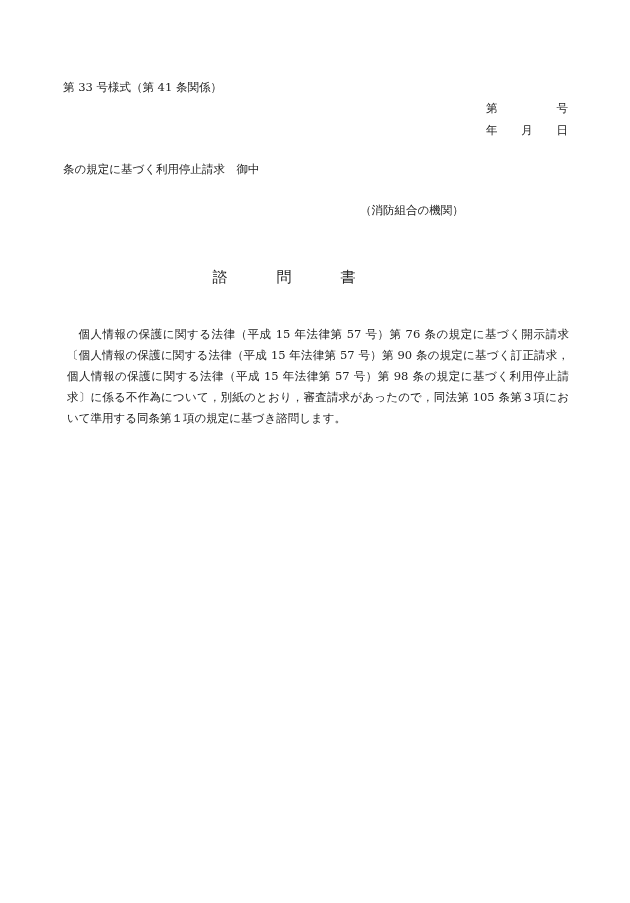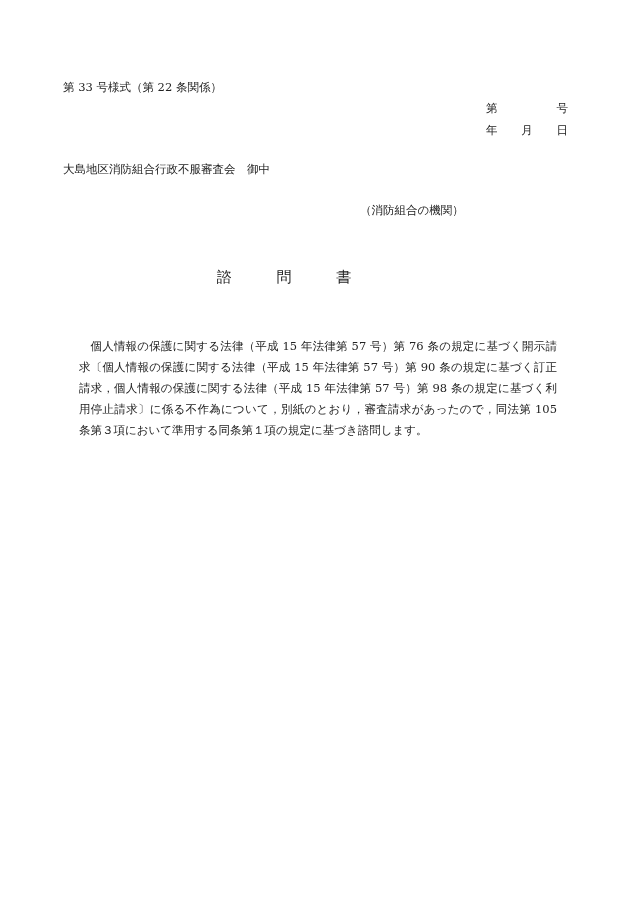--- a/index.html
+++ b/index.html
@@ -20,51 +20,52 @@
     .form-id { left: 63px; top: 80px; }
     .num-line { left: 486px; top: 101px; width: 82px; display: flex; justify-content: space-between; }
     .date-line { left: 486px; top: 123px; width: 82px; display: flex; justify-content: space-between; }
     .addressee { left: 63px; top: 162px; }
     .sender { left: 360px; top: 203px; text-align: right; }
     .title {
       left: 0; top: 268px; width: 568px;
       text-align: center;
       font-size: 15px;
       letter-spacing: 0;
+      font-family: Liberation Mono, monospace;
     }
     .title span { display: inline-block; margin: 0 20px; }
     .body-text {
       position: absolute;
       left: 63px;
       top: 320px;
       width: 510px;
       line-height: 21px;
       white-space: normal;
       text-indent: 11.5px;
       text-align: justify;
     }
-    .body-text p { margin: 16px; }
+    .body-text p { margin: 4px; }
   </style>
 </head>
 <body>
 
-<div class="abs form-id">第 33 号様式（第 22 条関係）</div>
+<div class="abs form-id">第 33 号様式（第 41 条関係）</div>
 
 <div class="abs num-line">
   <span>第</span>
   <span>号</span>
 </div>
 
 <div class="abs date-line">
   <span>年</span>
   <span>月</span>
   <span>日</span>
 </div>
 
-<div class="abs addressee">大島地区消防組合行政不服審査会　御中</div>
+<div class="abs addressee">条の規定に基づく利用停止請求　御中</div>
 
 <div class="abs sender">（消防組合の機関）</div>
 
 <div class="abs title">
   <span>諮</span>
   <span>問</span>
   <span>書</span>
 </div>
 
 <div class="body-text">

